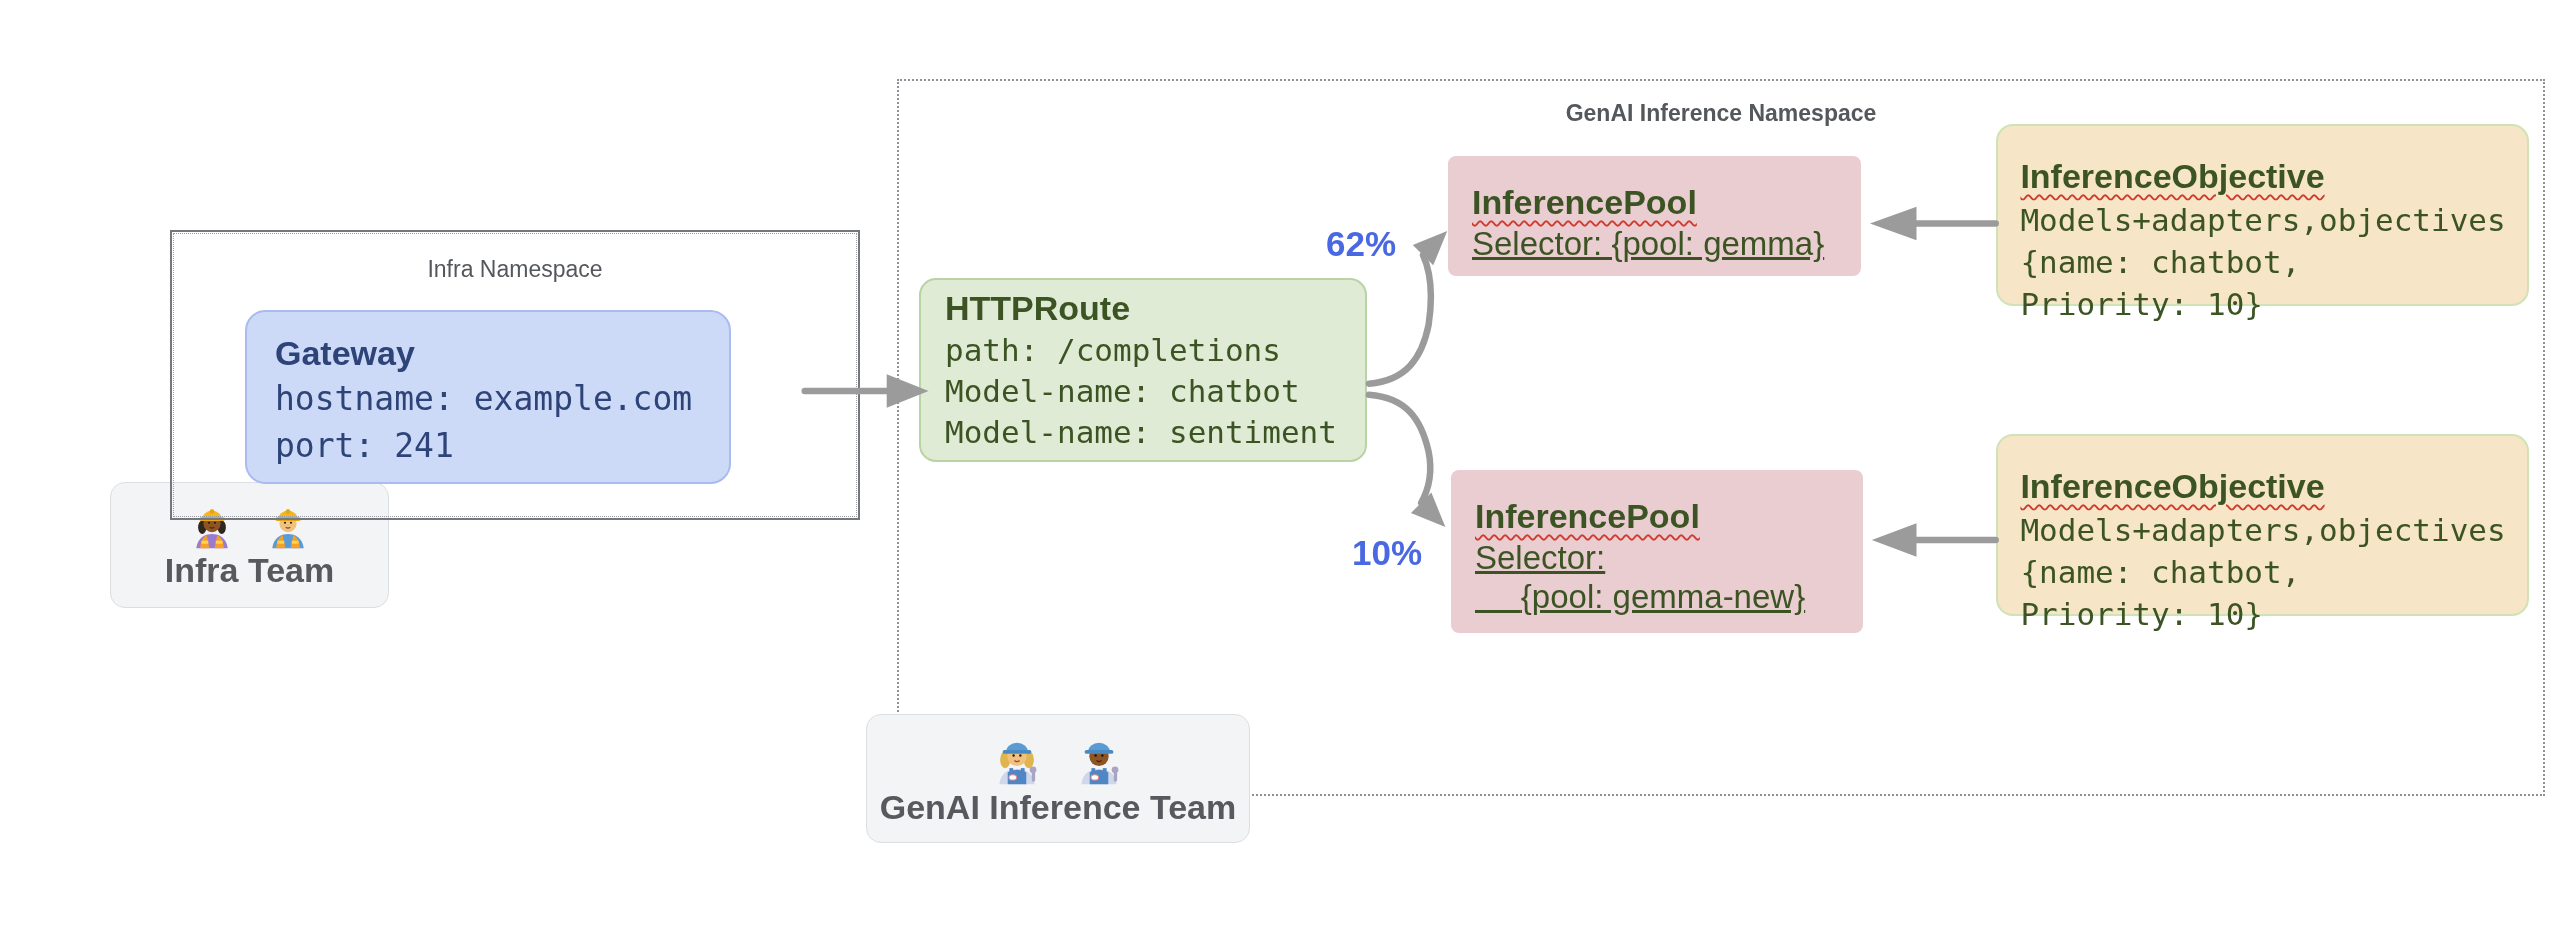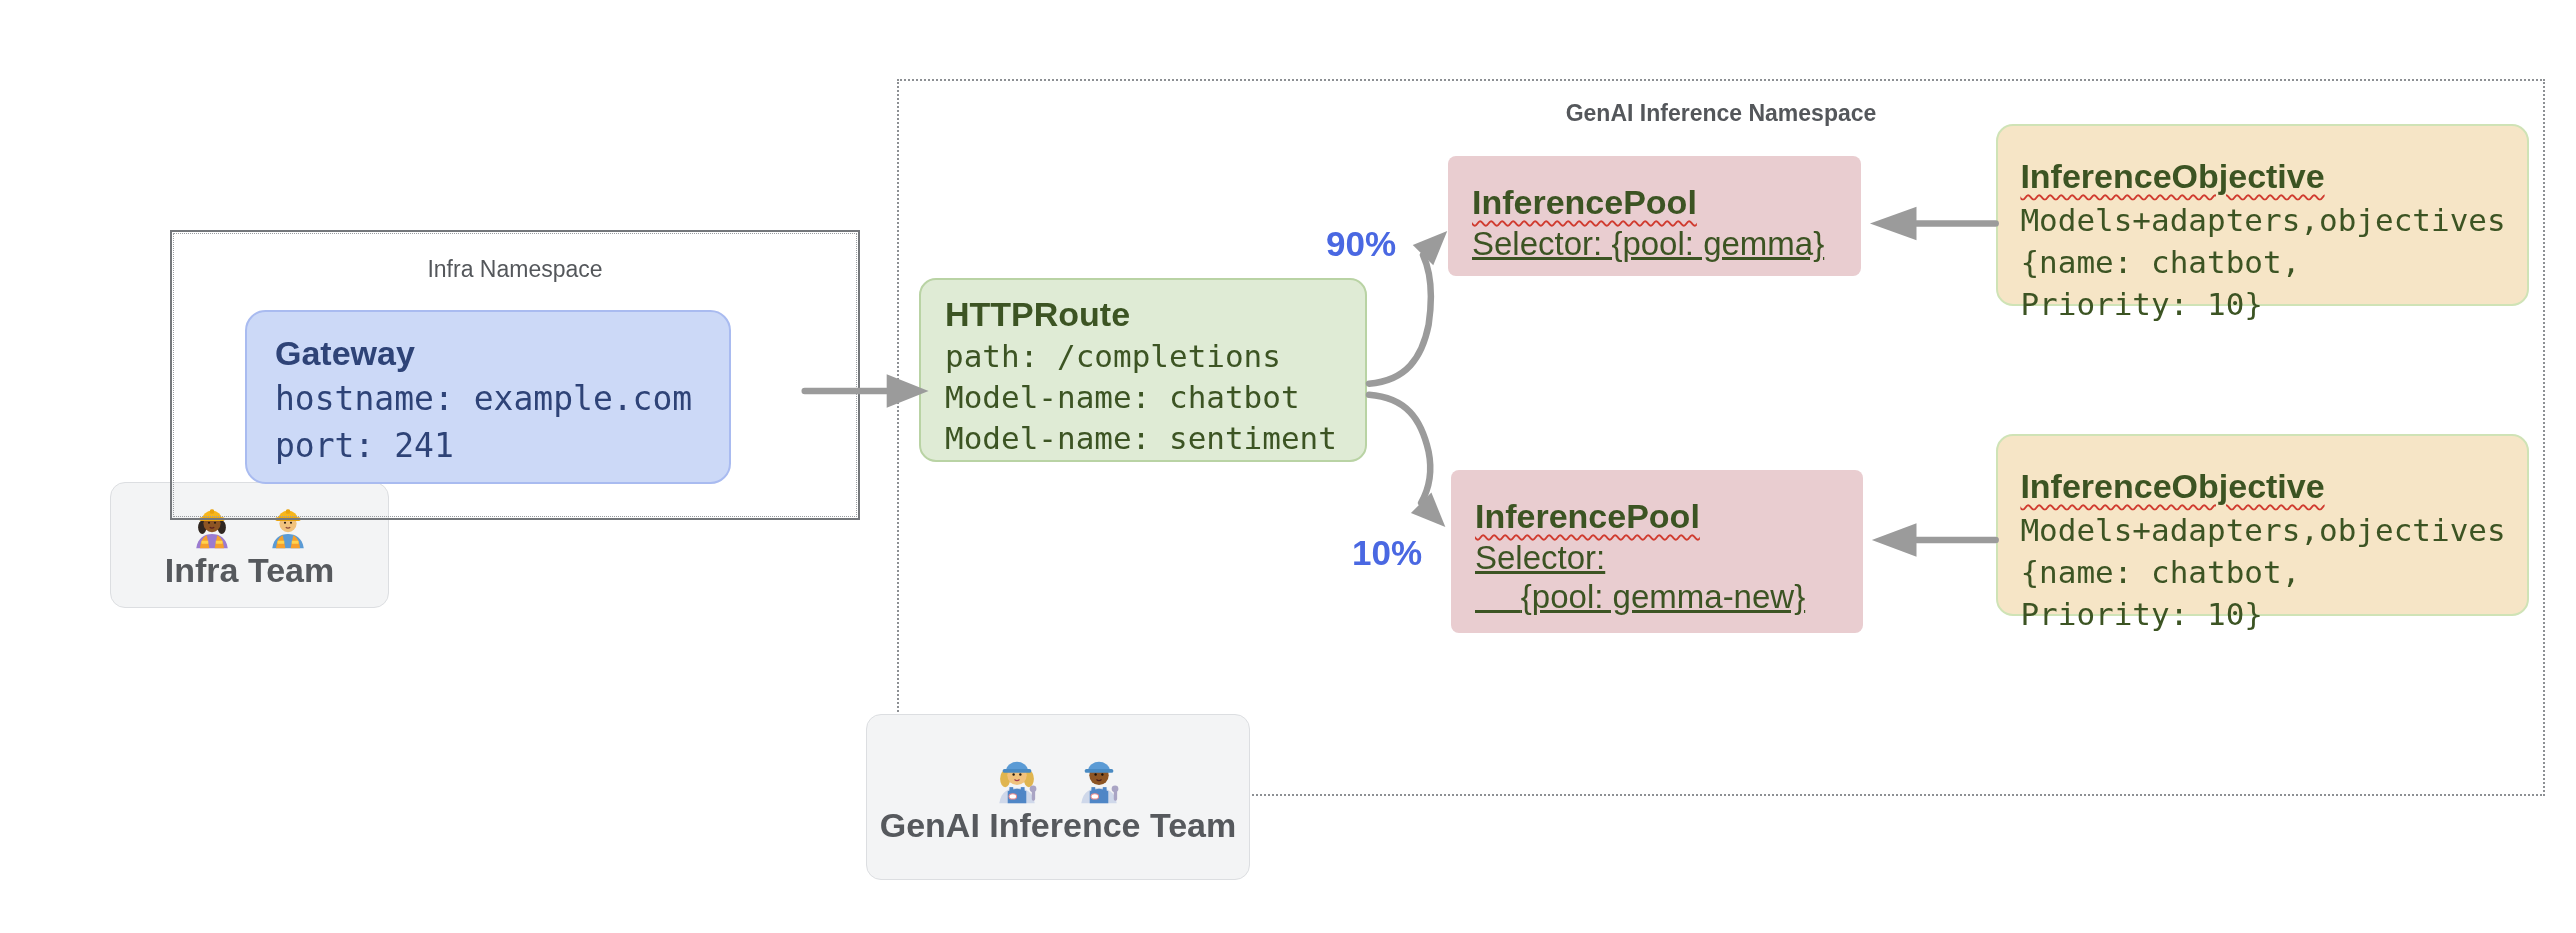--- a/index.html
+++ b/index.html
@@ -37,21 +37,21 @@
   }
   .gateway{
     left:245px;top:310px;width:486px;height:174px;
     background:#ccd9f7;border:2.8px solid #a9bbf0;color:#2e4377;
     padding:18.6px 28px;border-radius:20.5px;
   }
   .gateway .body{font-size:33px;line-height:47px;}
   .httproute{
     left:919px;top:278px;width:448px;height:184px;
     background:#dfebd5;border:2.8px solid #b9d3a4;color:#3c5423;
-    padding:13px 24px;
+    padding:7px 24px;
   }
   .httproute .title{line-height:43px;}
   .httproute .body{font-size:31px;line-height:41px;}
   .pool{
     background:#e9cdd0;color:#3c5423;border:none;border-radius:8px;padding:25px 24px;
   }
   .pool .title{font-size:34px;line-height:43px;}
   .pool .body{font-family:"Liberation Sans",sans-serif;font-size:33px;line-height:39px;text-decoration:underline;}
   .pool-top{left:1448px;top:156px;width:413px;height:120px;}
   .pool-bottom{left:1451px;top:470px;width:412px;height:163px;}
@@ -69,21 +69,21 @@
   }
   .pct-90{left:1326px;top:224px;}
   .pct-10{left:1352px;top:533px;}
   
   .team{
     position:absolute;background:#f3f4f5;border:1.9px solid #dcdee1;border-radius:15px;
     display:flex;flex-direction:column;align-items:center;justify-content:center;gap:3.7px;
     box-sizing:border-box;z-index:3;
   }
   .team-infra{left:110px;top:482px;width:279px;height:126px;z-index:3;}
-  .team-genai{left:866px;top:714px;width:384px;height:166px;}
+  .team-genai{left:866px;top:714px;width:384px;height:129px;}
   .team .icons{display:flex;gap:28px;align-items:flex-end;}
   .team .label{font-weight:700;font-size:34px;color:#56595d;line-height:37px;}
   .team-infra .emoji{width:48px;height:48px;}
   .team-genai .emoji{width:54px;height:54px;}
   
   .arrows{position:absolute;left:0;top:0;z-index:7;pointer-events:none;}
   .arrows path{stroke:#9b9b9b;stroke-width:7;fill:none;stroke-linecap:round;}
   .arrows polygon{fill:#9b9b9b;stroke:none;}
 </style>
 </head>
@@ -204,21 +204,21 @@
 Priority: 10}</div>
   </div>
 
   <div class="node objective objective-bottom">
     <div class="title"><span class="wavy">InferenceObjective</span></div>
     <div class="body mono">Models+adapters,objectives
 {name: chatbot,
 Priority: 10}</div>
   </div>
 
-  <div class="pct pct-90">90%</div>
+  <div class="pct pct-90">62%</div>
   <div class="pct pct-10">10%</div>
 
   <svg class="arrows" width="2576" height="933" viewBox="0 0 2766 1002">
     <g>
       <path d="M864 420 H952"></path>
       <polygon points="952,402 952,438 997,420"></polygon>
     </g>
     <g>
       <path d="M1470 412 C1510 409 1527 384 1534 349 Q1541 302 1528 274"></path>
       <polygon points="1554,248 1539,285 1517,263"></polygon>

